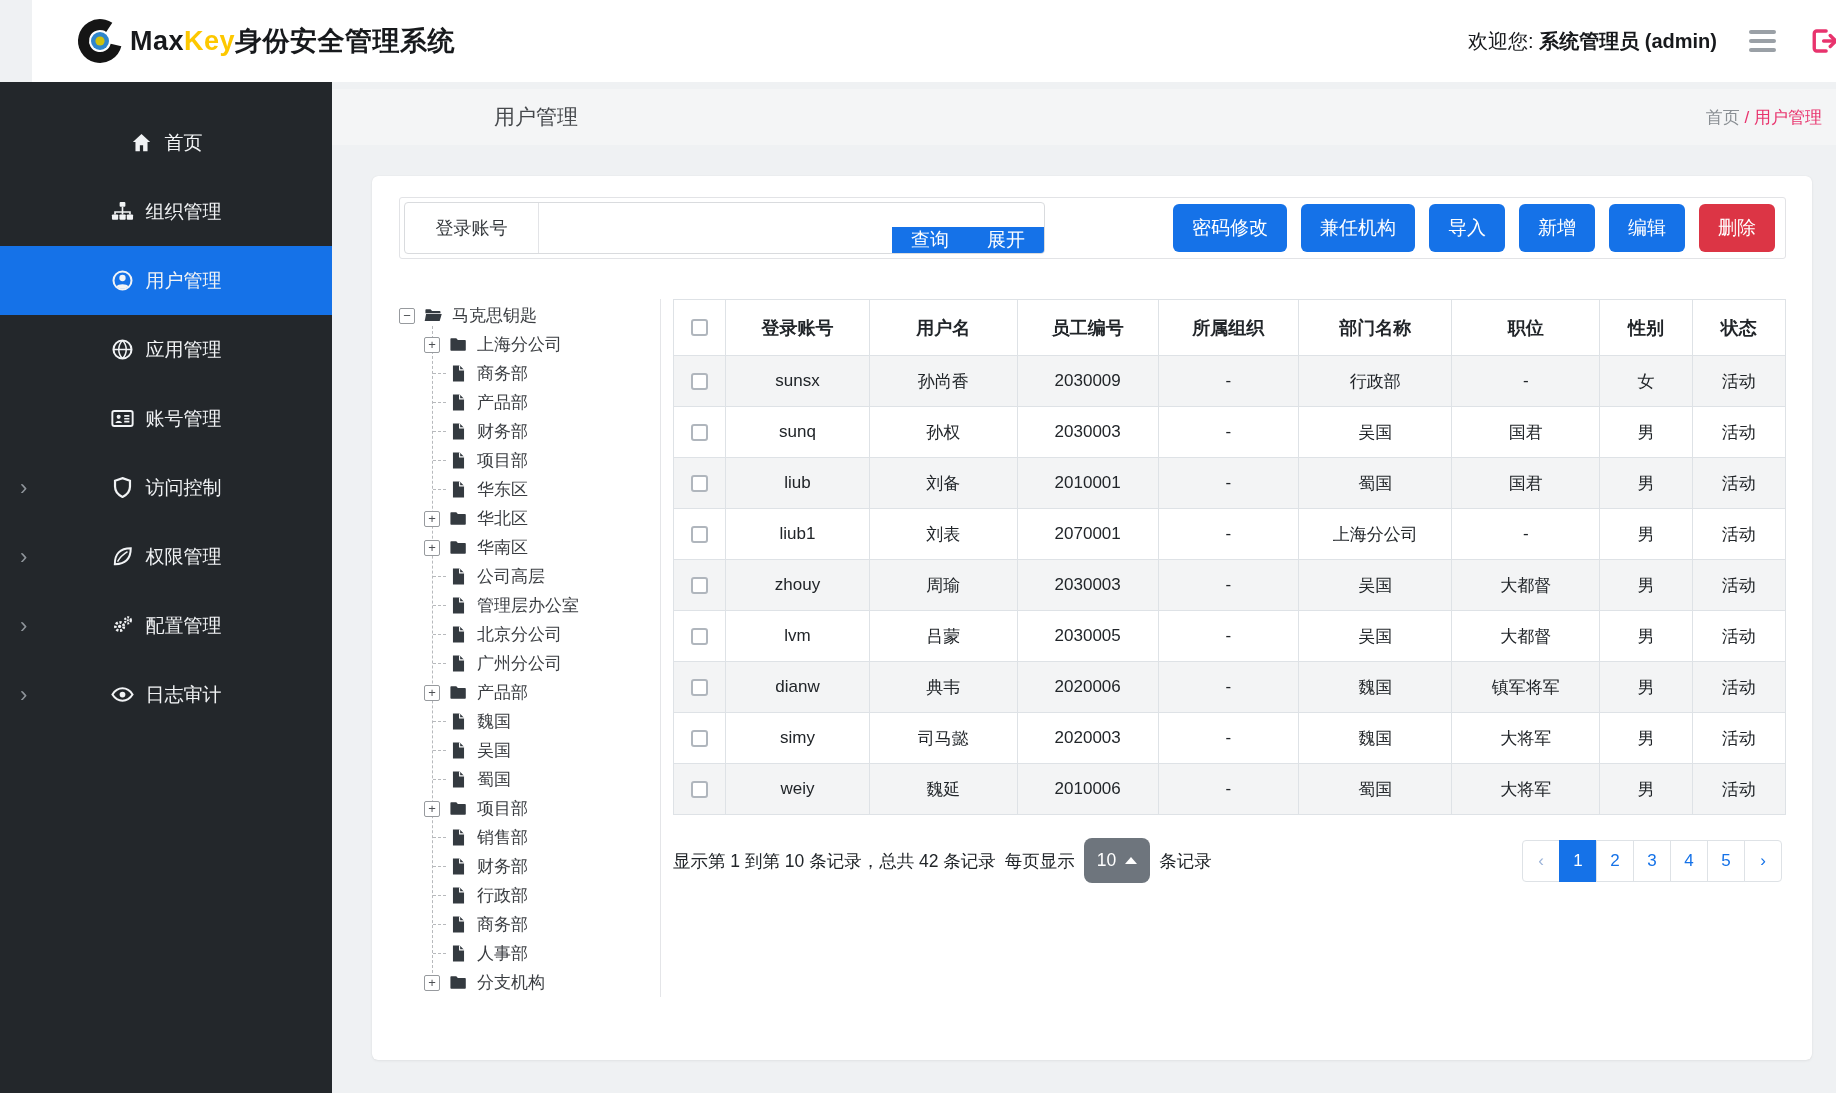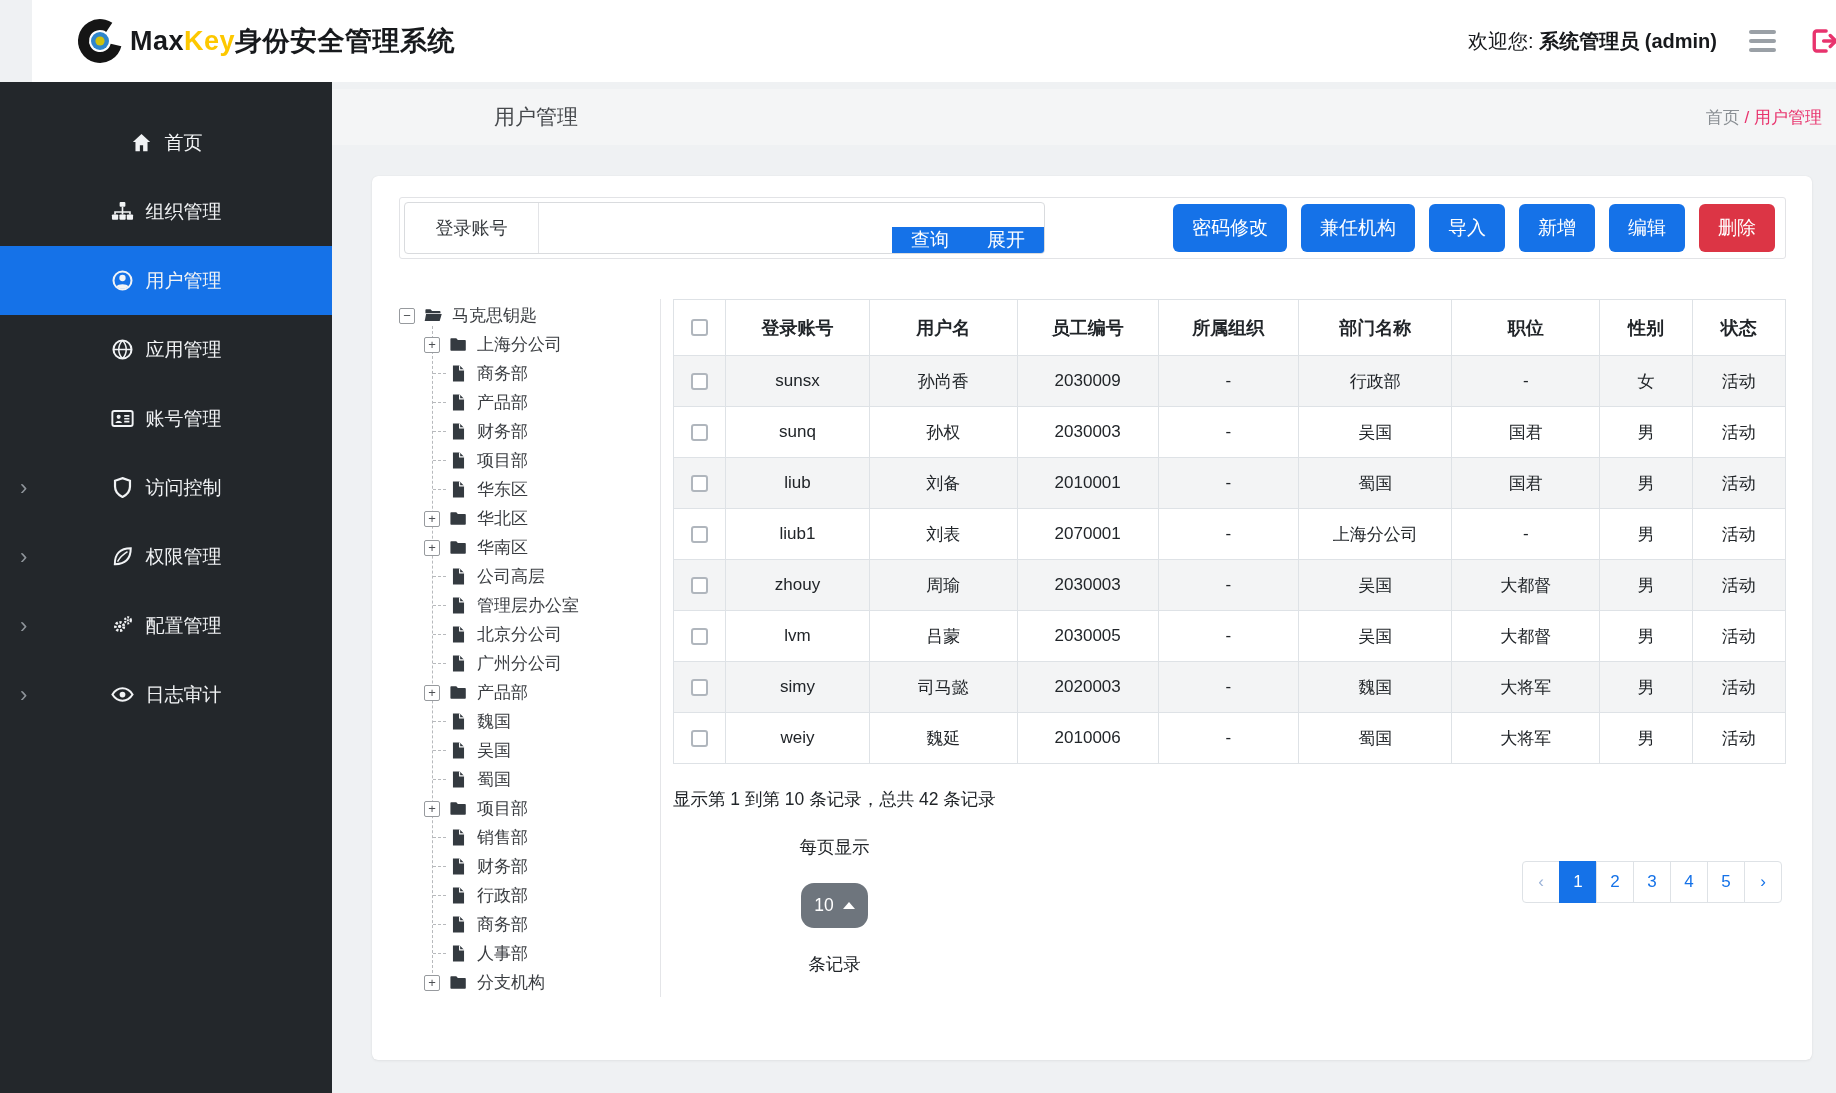--- a/index.html
+++ b/index.html
@@ -79,23 +79,23 @@
   table.users { width:100%; border-collapse:collapse; table-layout:fixed; }
   .users th, .users td { border:1px solid #dee2e6; text-align:center; overflow:hidden; white-space:nowrap; }
   .users th { height:56px; font-size:18px; font-weight:bold; color:#212529; background:#fff; }
   .users td { height:51px; font-size:17px; color:#212529; }
   .users tbody tr:nth-child(odd) { background:#f3f4f5; }
   .cbx { width:17px; height:17px; border:2px solid #b0b6bd; border-radius:3px; background:#fff;
     margin:0 auto; cursor:pointer; }
 
   
   .pager { display:flex; align-items:center; justify-content:space-between; margin-top:23px; }
-  .pager-info { display:flex; align-items:center; gap:24px; font-size:17.5px; color:#212529;flex-direction:column; }
+  .pager-info { display:flex; align-items:center; gap:9px; font-size:17.5px; color:#212529; }
   .per-page { display:flex; align-items:center; gap:9px; background:#6e757d; color:#fff; border:none;
-    border-radius:13px; height:45px; padding:0 13px; font-size:17.5px; font-family:inherit; cursor:pointer; }
+    border-radius:8px; height:45px; padding:0 13px; font-size:17.5px; font-family:inherit; cursor:pointer; }
   .caret-up { width:0; height:0; border-left:6px solid transparent; border-right:6px solid transparent;
     border-bottom:7px solid #fff; display:inline-block; }
   .pages { display:flex; margin-right:4px; }
   .page-btn { min-width:38px; height:42px; border:1px solid #dee2e6; background:#fff;
     color:var(--accent,#1572e8); font-size:17px; font-family:inherit; cursor:pointer; margin-left:-1px; }
   .page-btn:first-child { border-radius:4px 0 0 4px; margin-left:0; }
   .page-btn:last-child { border-radius:0 4px 4px 0; }
   .page-btn.active { background:var(--accent,#1572e8); border-color:var(--accent,#1572e8); color:#fff; }
   .page-btn.muted { color:#9bb3d8; }
 </style>
@@ -524,20 +524,33 @@
               <tr>
                 <td>
                   <div class="cbx"></div>
                 </td>
                 <td>lvm</td>
                 <td>吕蒙</td>
                 <td>2030005</td>
                 <td>-</td>
                 <td>吴国</td>
                 <td>大都督</td>
+                <td>男</td>
+                <td>活动</td>
+              </tr>
+              <tr>
+                <td>
+                  <div class="cbx"></div>
+                </td>
+                <td>dianw</td>
+                <td>典韦</td>
+                <td>2020006</td>
+                <td>-</td>
+                <td>魏国</td>
+                <td>镇军将军</td>
                 <td>男</td>
                 <td>活动</td>
               </tr>
               <tr>
                 <td>
                   <div class="cbx"></div>
                 </td>
                 <td>simy</td>
                 <td>司马懿</td>
                 <td>2020003</td>

